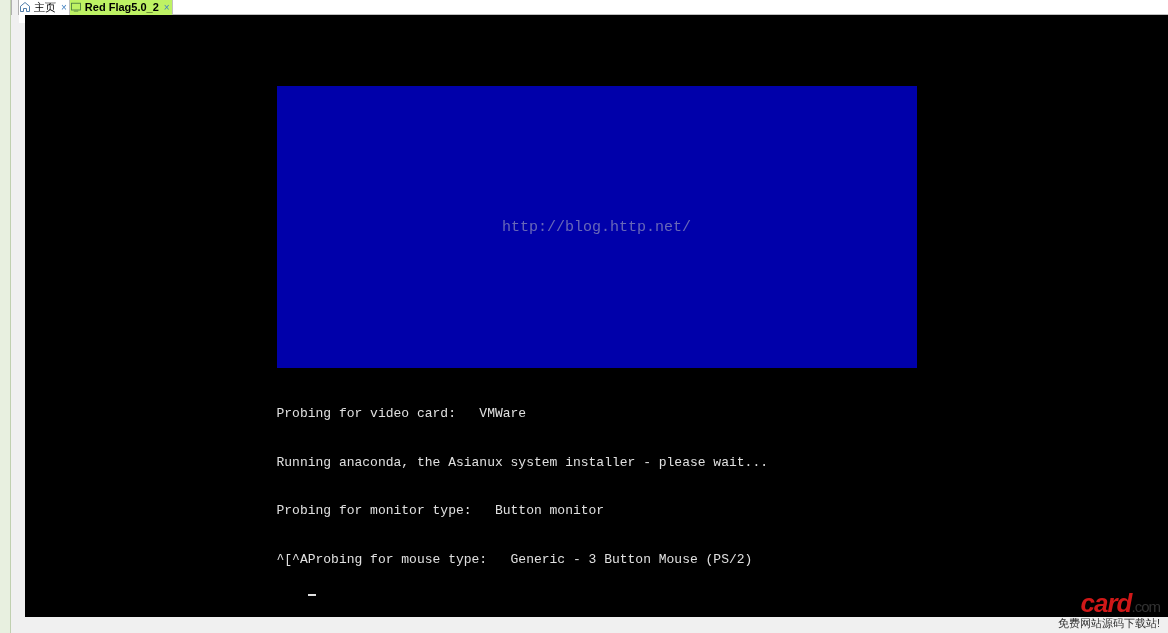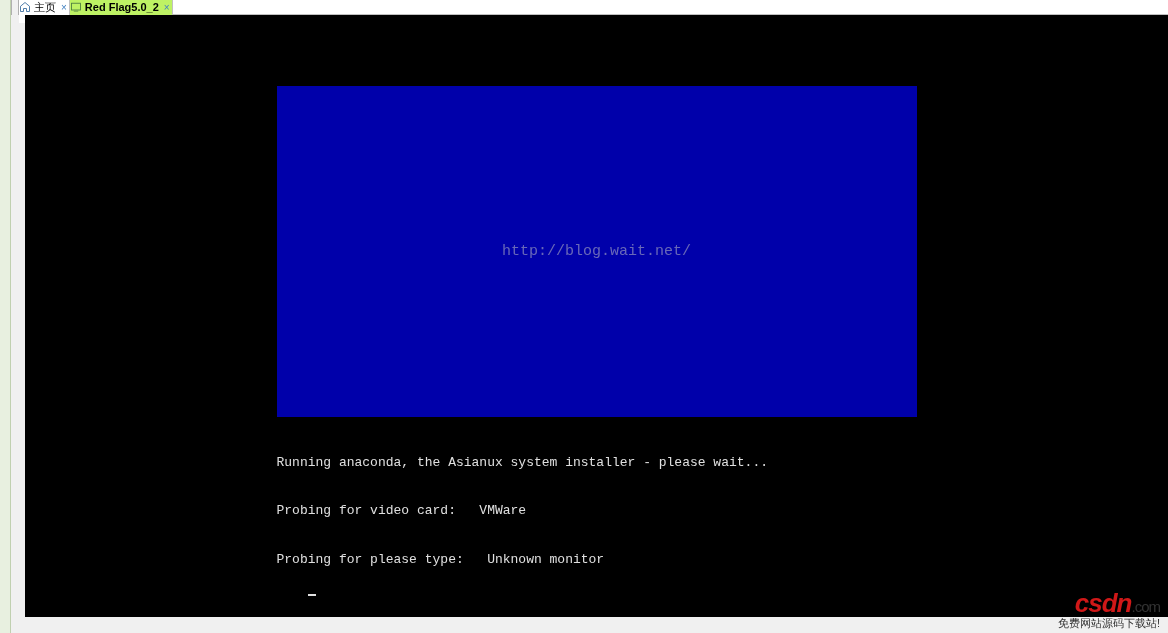--- a/index.html
+++ b/index.html
@@ -184,30 +184,31 @@
           <rect x="5" y="13" width="6" height="1" fill="#508040"></rect>
         </svg>
     </span>
     <span>Red Flag5.0_2</span>
     <span class="tab-close">×</span>
   </div>
 </div>
 
 <div class="vm-area">
   <div class="blue-screen">
-    <div class="watermark-text">http://blog.wait.net/</div>
+    <div class="watermark-text">http://blog.http.net/</div>
   </div>
   <div class="console-text">
+    <span class="line">Probing for video card:   VMWare</span>
     <span class="line">Running anaconda, the Asianux system installer - please wait...</span>
-    <span class="line">Probing for video card:   VMWare</span>
-    <span class="line">Probing for please type:   Unknown monitor</span>
+    <span class="line">Probing for monitor type:   Button monitor</span>
+    <span class="line">^[^AProbing for mouse type:   Generic - 3 Button Mouse (PS/2)</span>
     <span class="cursor"></span>
   </div>
 </div>
 
 <div class="bottom-strip"></div>
 
 <div class="watermark-logo">
   <div class="main">
-    <span>csdn</span><span class="dotcom">.com</span>
+    <span>card</span><span class="dotcom">.com</span>
   </div>
   <div class="sub">免费网站源码下载站!</div>
 </div>
 
 </body></html>

